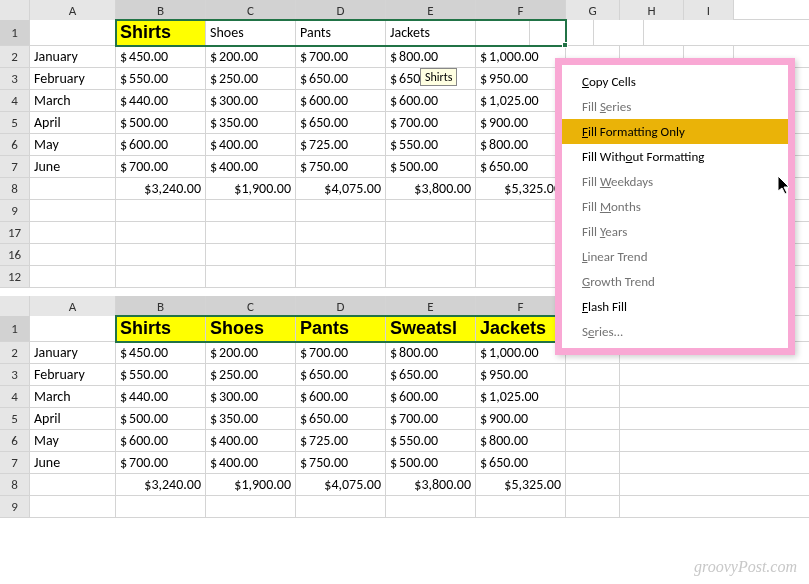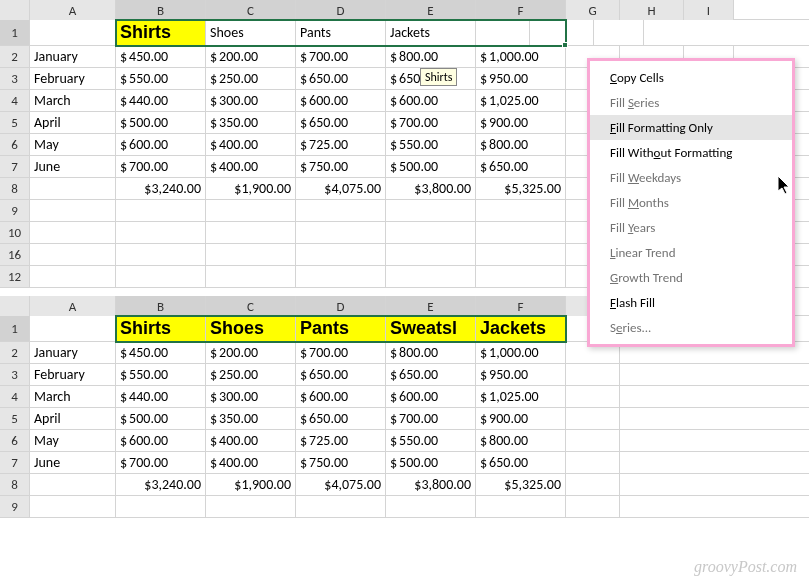--- a/index.html
+++ b/index.html
@@ -22,24 +22,24 @@
 .hdr-hl{background:#ffff00;font-weight:bold;font-size:18px;font-family:'Arial Black',Arial;color:#000}
 .money{justify-content:flex-start;font-variant-numeric:tabular-nums}
 .money .cur{margin-right:2px}
 .money .val{flex:1;}
 .num{justify-content:flex-end}
 .hdr-row{height:26px}
 .sel-range{outline:2px solid #217346;outline-offset:-1px}
 .colhead.sel{background:#d2d2d2}
 .rowhead.sel{background:#d2d2d2}
 .tooltip{position:absolute;background:#ffffe1;border:1px solid #888;font-size:12px;padding:1px 4px;z-index:5}
-.menu{position:absolute;right:14px;top:58px;width:208px;background:#fff;border:3px solid #f9a8d4;box-shadow:2px 2px 6px rgba(0,0,0,.2);font-size:13px;padding:4px 0;z-index:10}
+.menu{position:absolute;right:14px;top:58px;width:240px;background:#fff;border:7px solid #f9a8d4;box-shadow:2px 2px 6px rgba(0,0,0,.2);font-size:13px;padding:4px 0;z-index:10}
 .menu-item{padding:5px 16px 5px 20px;color:#000;cursor:default}
 .menu-item.disabled{color:#737373}
-.menu-item.hover{background:#e5e5e5}
+.menu-item.hover{background:#eab308}
 .menu-item u{text-decoration:underline}
 .cursor{position:absolute;z-index:12}
 .watermark{position:absolute;right:12px;bottom:8px;font-family:Georgia,serif;font-size:16px;color:#c8c8c8;font-style:italic}
 .spacer{height:8px;background:#fff}
 .fill-handle{position:absolute;width:6px;height:6px;background:#217346;border:1px solid #fff}
 </style>
 </head>
 <body>
 
 <div class="sheet">
@@ -251,21 +251,21 @@
       <div class="cell w-b"></div>
       <div class="cell w-c"></div>
       <div class="cell w-d"></div>
       <div class="cell w-e"></div>
       <div class="cell w-f"></div>
       <div class="cell w-g"></div>
       <div class="cell w-h"></div>
       <div class="cell w-i"></div>
     </div>
     <div class="row">
-      <div class="cell rowhead">10</div>
+      <div class="cell rowhead">17</div>
       <div class="cell w-a"></div>
       <div class="cell w-b"></div>
       <div class="cell w-c"></div>
       <div class="cell w-d"></div>
       <div class="cell w-e"></div>
       <div class="cell w-f"></div>
       <div class="cell w-g"></div>
       <div class="cell w-h"></div>
       <div class="cell w-i"></div>
     </div>

